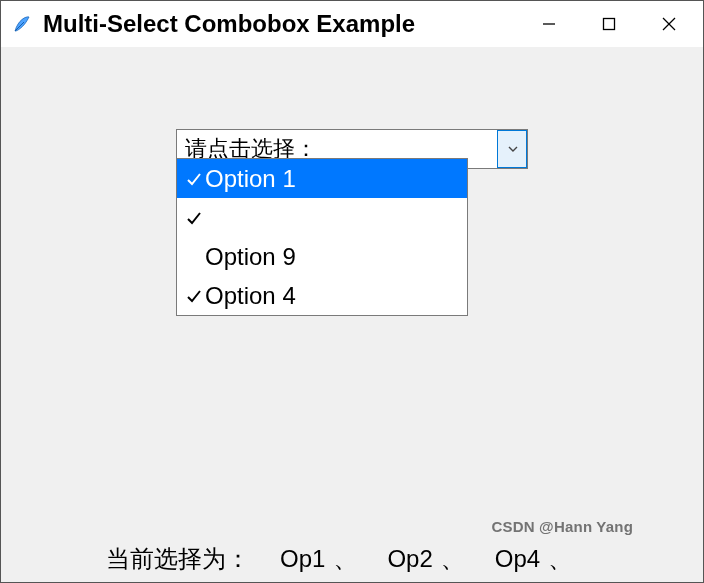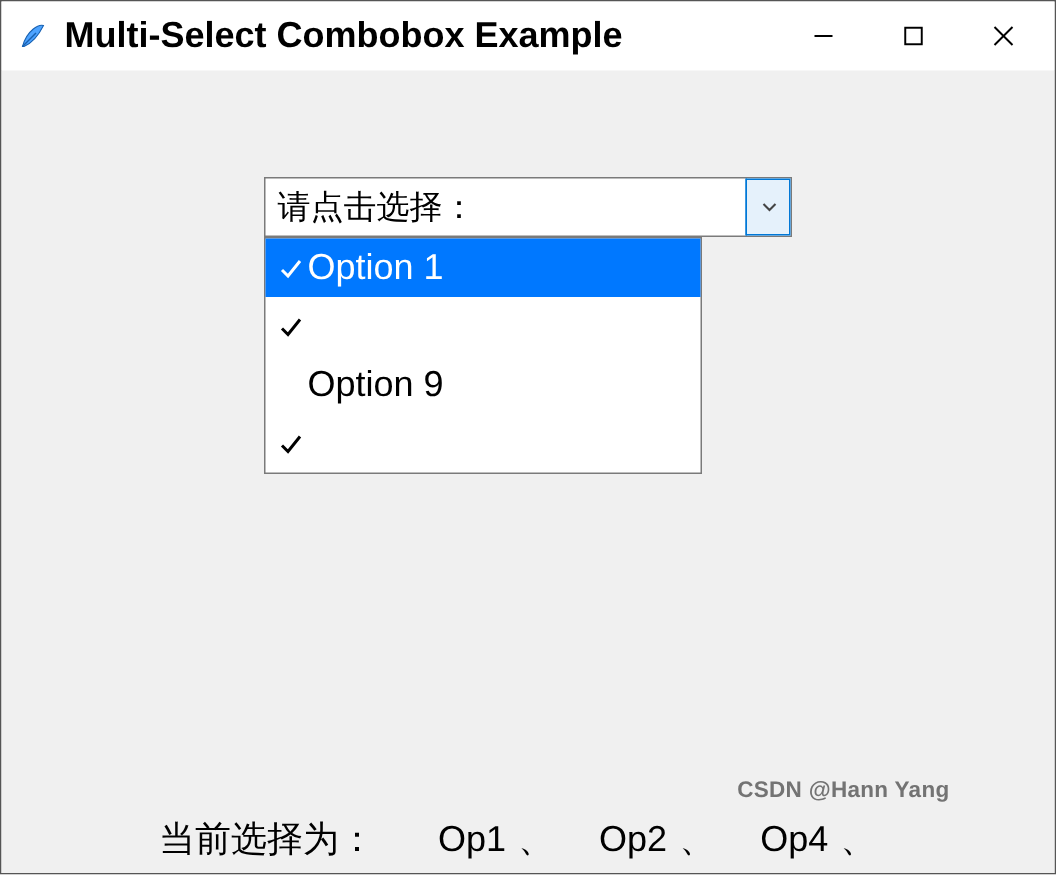--- a/index.html
+++ b/index.html
@@ -47,21 +47,21 @@
     color: #000;
   }
   .client {
     flex: 1;
     background: #f0f0f0;
     position: relative;
     border-top: 1px solid rgba(0,0,0,0);
   }
   .combo {
     position: absolute;
-    left: 175px; top: 70px;
+    left: 175px; top: 81px;
     width: 352px;
     height: 40px;
     border: 1px solid #7a7a7a;
     background: #fff;
     display: flex;
     align-items: stretch;
   }
   .combo-text {
     flex: 1;
     padding: 0 8px;
@@ -108,21 +108,21 @@
   }
   .statusbar {
     height: 46px;
     background: #f0f0f0;
     display: flex;
     align-items: center;
     font-size: 24px;
     color: #000;
     padding-left: 105px;
   }
-  .statusbar .lbl { margin-right: 42px; }
+  .statusbar .lbl { margin-right: 30px; }
   .statusbar .val { margin-right: 8px; }
   .statusbar .sep { margin-right: 30px; }
   .watermark {
     position: absolute;
     right: 70px;
     bottom: 1px;
     font-size: 15px;
     color: #737373;
     letter-spacing: 0.2px;
     pointer-events: none;
@@ -193,20 +193,21 @@
         <div class="opt">
           <span class="check"></span>
           <span>Option 9</span>
         </div>
         <div class="opt">
           <span class="check">
             <svg width="16" height="16" viewBox="0 0 16 16">
               <polyline points="2,9 6,13 14,3" fill="none" stroke="#000" stroke-width="2"></polyline>
             </svg>
           </span>
+          <span>Option 4</span>
         </div>
       </div>
 
     <div class="watermark">CSDN @Hann Yang</div>
   </div>
 
   <div class="statusbar">
     <span class="lbl">当前选择为：</span>
     <span id="status-values"><span class="val">Op1</span><span class="sep">、</span><span class="val">Op2</span><span class="sep">、</span><span class="val">Op4</span><span class="sep">、</span></span>
   </div>

